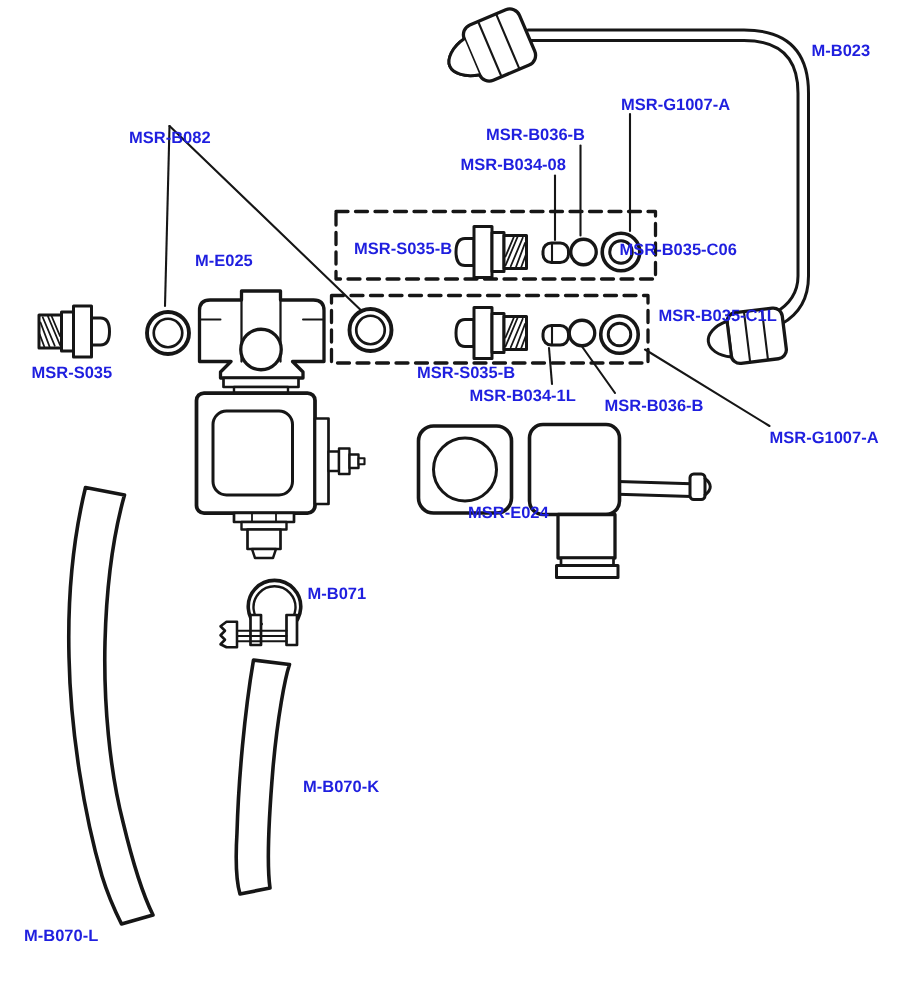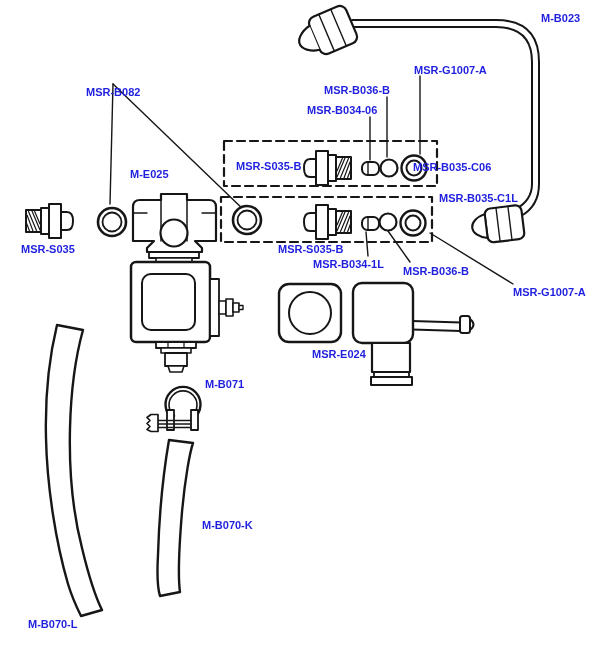--- a/index.html
+++ b/index.html
@@ -162,31 +162,31 @@
     </g>
 
     <path d="M169,440 C163,475 159,520 158,555 C157,572 157,586 160,596 L180,592
              C178,578 179,548 182,512 C185,478 190,452 193,443 Z" fill="#fff" stroke-width="2.4"></path>
 
     <path d="M57,325 C49,358 45,398 46,438 C47,487 56,543 68,584 C72,597 77,608 81,616
              L102,610 C95,596 88,573 82,548 C73,513 69,468 70,428 C71,389 76,355 83,330 Z" fill="#fff" stroke-width="2.4"></path>
   </svg>
 
   <div class="lbl" style="left:86px;top:86px">MSR-B082</div>
-  <div class="lbl" style="left:541px;top:12px">M-B023</div>
+  <div class="lbl" style="left:541px;top:28px">M-B023</div>
   <div class="lbl" style="left:414px;top:64px">MSR-G1007-A</div>
   <div class="lbl" style="left:324px;top:84px">MSR-B036-B</div>
-  <div class="lbl" style="left:307px;top:104px">MSR-B034-06</div>
+  <div class="lbl" style="left:307px;top:104px">MSR-B034-08</div>
   <div class="lbl" style="left:236px;top:160px">MSR-S035-B</div>
   <div class="lbl" style="left:413px;top:161px">MSR-B035-C06</div>
-  <div class="lbl" style="left:439px;top:192px">MSR-B035-C1L</div>
+  <div class="lbl" style="left:439px;top:205px">MSR-B035-C1L</div>
   <div class="lbl" style="left:130px;top:168px">M-E025</div>
   <div class="lbl" style="left:21px;top:243px">MSR-S035</div>
   <div class="lbl" style="left:278px;top:243px">MSR-S035-B</div>
   <div class="lbl" style="left:313px;top:258px">MSR-B034-1L</div>
   <div class="lbl" style="left:403px;top:265px">MSR-B036-B</div>
   <div class="lbl" style="left:513px;top:286px">MSR-G1007-A</div>
-  <div class="lbl" style="left:312px;top:348px">MSR-E024</div>
-  <div class="lbl" style="left:205px;top:378px">M-B071</div>
+  <div class="lbl" style="left:312px;top:336px">MSR-E024</div>
+  <div class="lbl" style="left:205px;top:390px">M-B071</div>
   <div class="lbl" style="left:202px;top:519px">M-B070-K</div>
-  <div class="lbl" style="left:28px;top:618px">M-B070-L</div>
+  <div class="lbl" style="left:16px;top:618px">M-B070-L</div>
 
 </div>
 
 </body></html>

